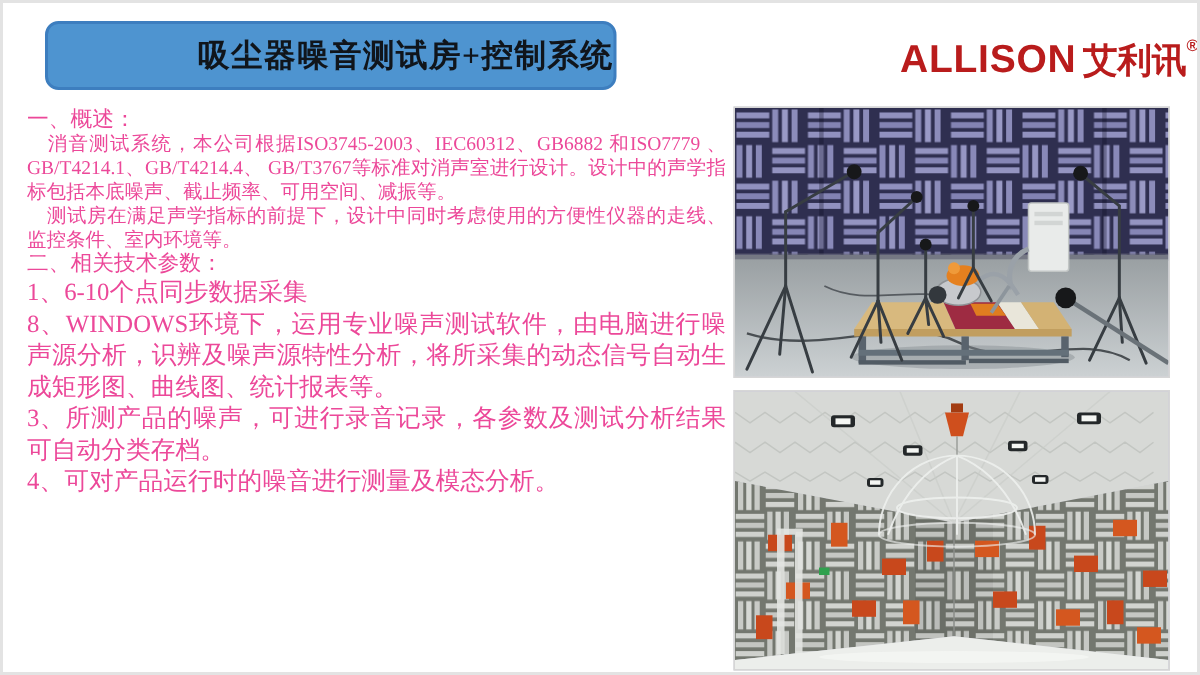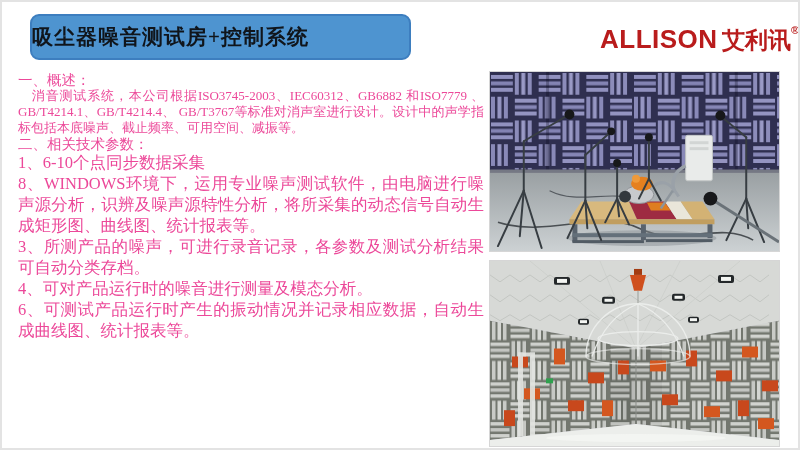--- a/index.html
+++ b/index.html
@@ -8,21 +8,21 @@
     font-family:"Liberation Serif", serif;
   }
   .slide {
     position:relative; width:796px; height:446px; margin:0 auto;
     background:#ffffff; border:2px solid #e3e3e3; box-sizing:content-box;
     overflow:hidden;
   }
   .banner {
     position:absolute; left:28px; top:12px; width:381px; height:46px;
     background:#4e94d0; border:2px solid #3d7ebf; border-radius:9px;
-    box-sizing:border-box; display:flex; align-items:center; justify-content:flex-start;
+    box-sizing:border-box; display:flex; align-items:center; justify-content:flex-end;
   }
   .banner-text {
     font-size:21px; font-weight:bold; color:#10151b; letter-spacing:1px;
     white-space:nowrap;
   }
   .logo {
     position:absolute; left:598px; top:22px; color:#b91c1c; white-space:nowrap;
     font-family:"Liberation Sans", sans-serif;
   }
   .logo-latin { font-weight:bold; font-size:26px; letter-spacing:0.5px; }
@@ -52,26 +52,26 @@
   </div>
 
   <div class="logo">
     <span class="logo-latin">ALLISON</span>
     <span class="logo-cjk">艾利讯</span><span class="logo-reg">®</span>
   </div>
 
   <div class="textcol">
     <div class="h">一、概述：</div>
     <p class="para">　消音测试系统，本公司根据ISO3745-2003、IEC60312、GB6882 和ISO7779 、GB/T4214.1、GB/T4214.4、 GB/T3767等标准对消声室进行设计。设计中的声学指标包括本底噪声、截止频率、可用空间、减振等。</p>
+    <p class="para">　测试房在满足声学指标的前提下，设计中同时考虑使用的方便性仪器的走线、监控条件、室内环境等。</p>
     <div class="h">二、相关技术参数：</div>
     <p class="item">1、6-10个点同步数据采集</p>
     <p class="item">8、WINDOWS环境下，运用专业噪声测试软件，由电脑进行噪声源分析，识辨及噪声源特性分析，将所采集的动态信号自动生成矩形图、曲线图、统计报表等。</p>
     <p class="item">3、所测产品的噪声，可进行录音记录，各参数及测试分析结果可自动分类存档。</p>
     <p class="item">4、可对产品运行时的噪音进行测量及模态分析。</p>
-    <p class="item">6、可测试产品运行时产生的振动情况并记录相应数据，自动生成曲线图、统计报表等。</p>
   </div>
 
   <figure class="photo" id="photo-top" aria-label="消声室内吸尘器噪音测试：紫色吸音棉墙面、麦克风支架、木质测试台与橙色吸尘器">
     <svg viewBox="0 0 291 181" preserveAspectRatio="none" aria-hidden="true">
       <defs>
         <pattern id="pWeave" width="48" height="48" patternUnits="userSpaceOnUse">
           <rect width="48" height="48" fill="#2f2f50"></rect>
           <rect x="1" y="3" width="22" height="4" fill="#9191bf"></rect>
           <rect x="1" y="9.5" width="22" height="4" fill="#8383b3"></rect>
           <rect x="1" y="16" width="22" height="4" fill="#9191bf"></rect>

